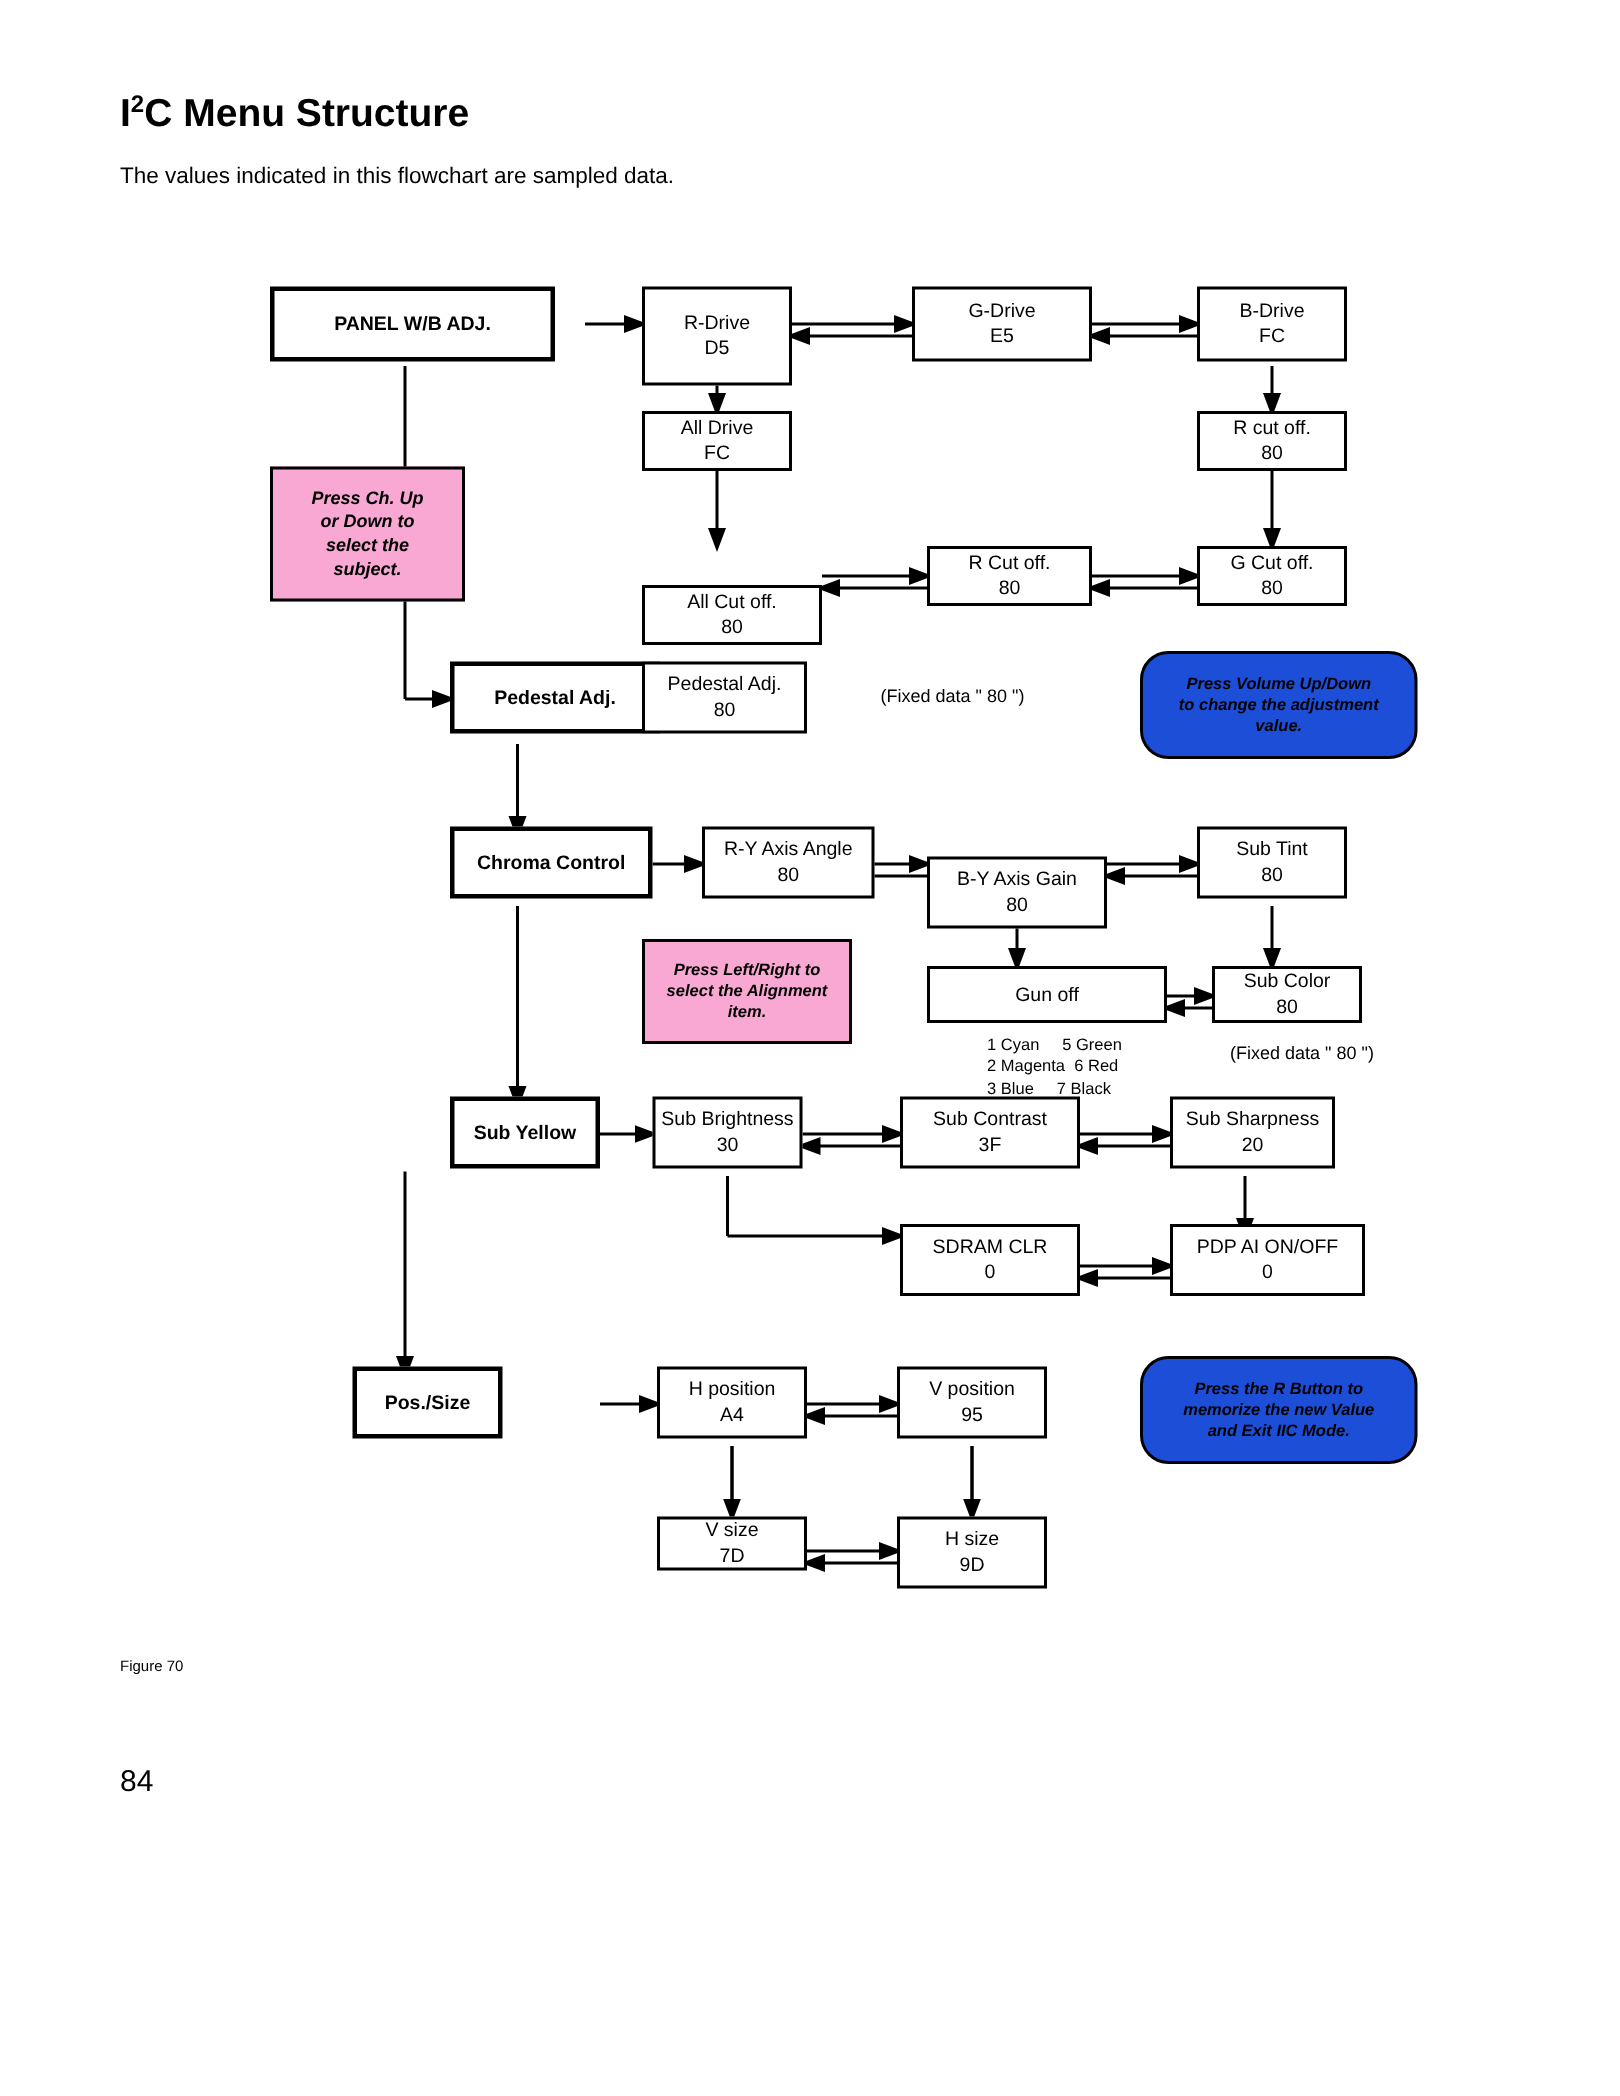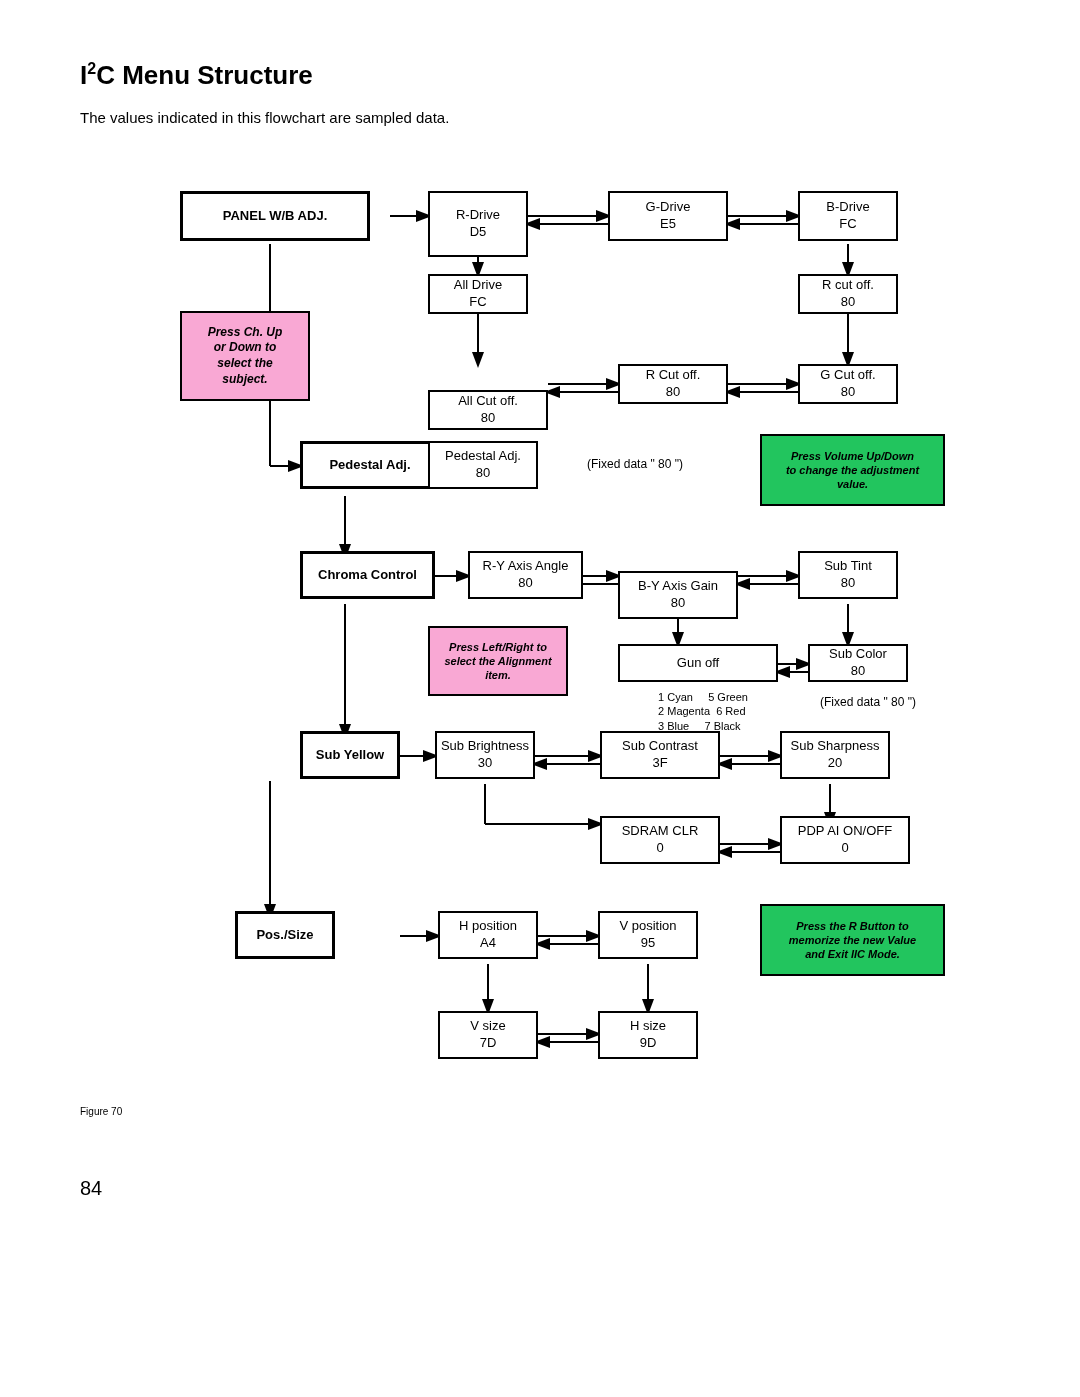--- a/index.html
+++ b/index.html
@@ -44,24 +44,25 @@
       font-weight: bold;
       font-size: 13px;
     }
     .box.gray-bg {
       background: #f9a8d4;
       font-style: italic;
       font-weight: bold;
       font-size: 12px;
     }
     .box.dark-gray-bg {
-      background: #22c55e;
+      background: #1d4ed8;
       font-style: italic;
       font-weight: bold;
       font-size: 12px;
+      border-radius: 19px;
     }
     .box.no-border {
       border: none;
       background: transparent;
       font-size: 12px;
     }
     
     .arrows-svg {
       position: absolute;
       top: 0; left: 0;
@@ -306,21 +307,21 @@
   </div>
 
   <div class="box" style="left:518px; top:755px; width:100px; height:48px;">
     <span>V position<br>95</span>
   </div>
 
   <div class="box dark-gray-bg" style="left:680px; top:748px; width:185px; height:72px; font-size:11px;">
     <span>Press the R Button to<br>memorize the new Value<br>and Exit IIC Mode.</span>
   </div>
 
-  <div class="box" style="left:358px; top:855px; width:100px; height:48px;">
+  <div class="box" style="left:358px; top:855px; width:100px; height:36px;">
     <span>V size<br>7D</span>
   </div>
 
   <div class="box" style="left:518px; top:855px; width:100px; height:48px;">
     <span>H size<br>9D</span>
   </div>
 
 </div>
 
 <p class="figure-caption">Figure 70</p>

